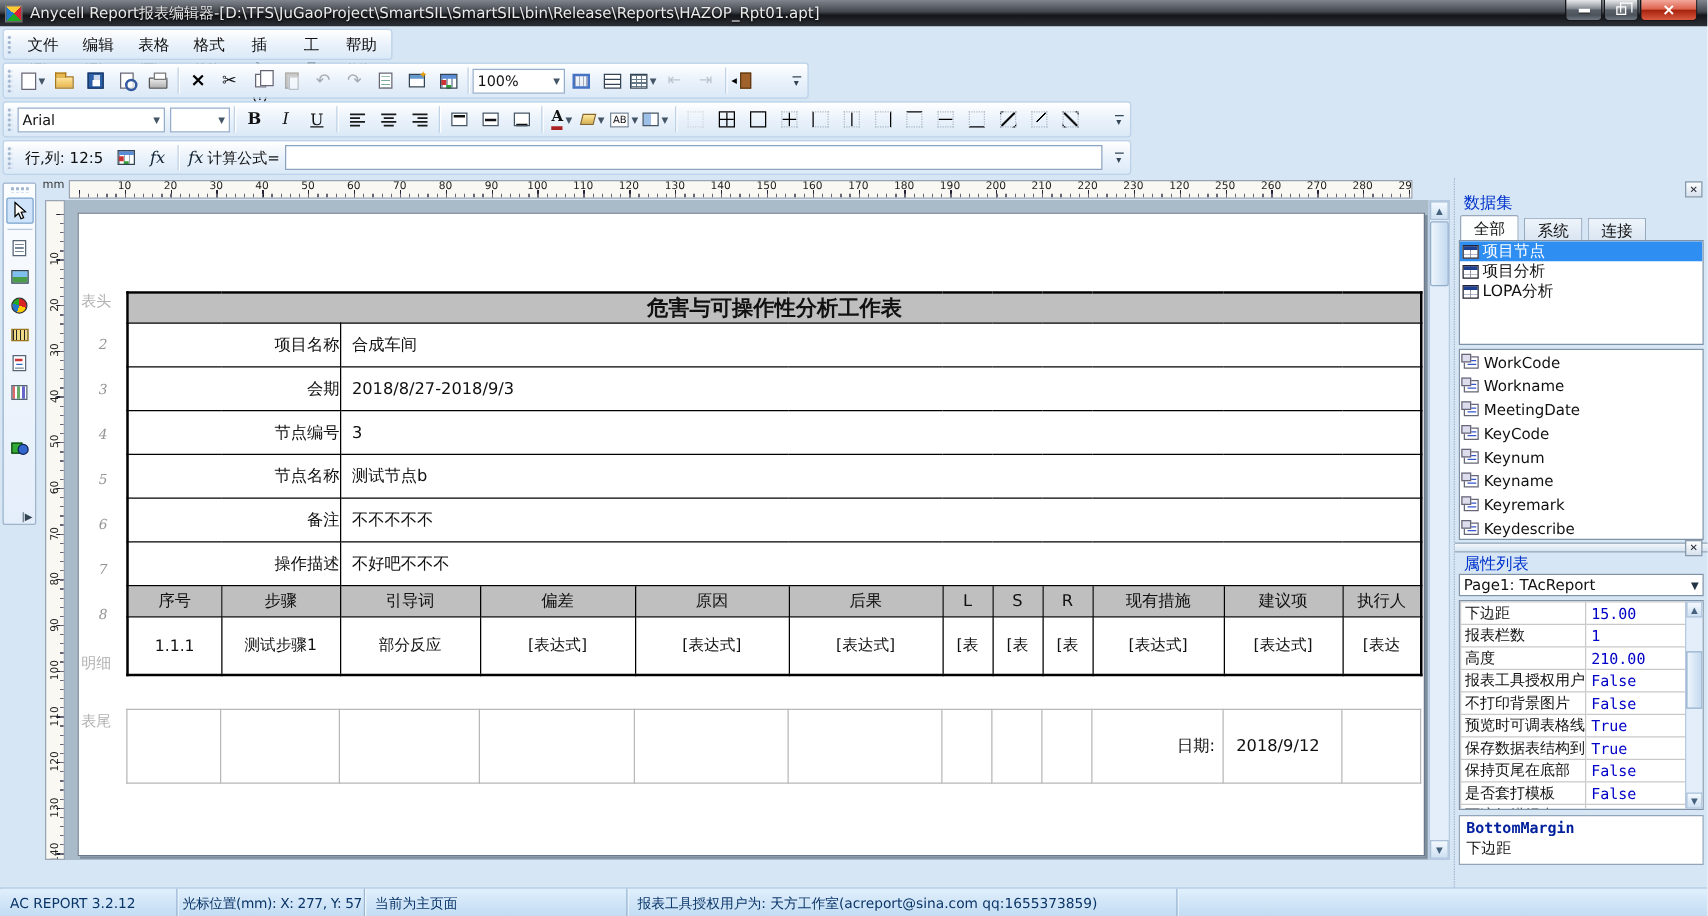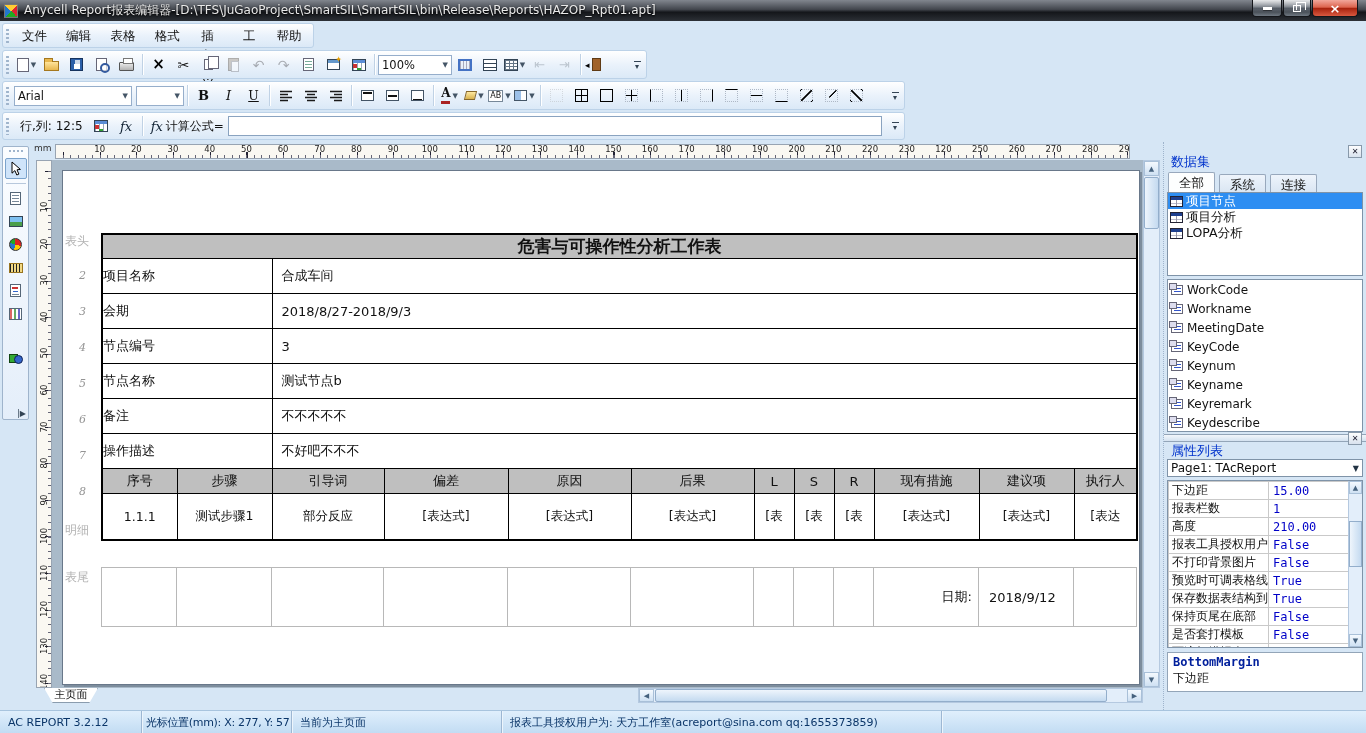--- a/index.html
+++ b/index.html
@@ -131,21 +131,21 @@
 #page{position:absolute;left:10px;top:10px;width:1078px;height:515px;background:#fff;border:1px solid #69788a;
  box-shadow:2px 2px 0 #7d8d9d;}
 .bandlabel{position:absolute;left:2px;color:#b2b2b2;font-size:12px;white-space:nowrap;}
 .rownum{position:absolute;left:16px;color:#949494;font-size:11px;font-style:italic;font-family:"DejaVu Serif",serif;}
 
 table.rtab{position:absolute;border-collapse:collapse;table-layout:fixed;background:#fff;}
 table.main{left:38px;top:62px;border:2px solid #000;}
 table.main td{border:1px solid #000;overflow:hidden;white-space:nowrap;}
 .titlerow td{height:17px;background:#bfbfbf;text-align:center;font-weight:bold;font-size:17px;}
 .inforow td{height:35px;font-size:13px;}
-.inforow .lbl{text-align:left;}
+.inforow .lbl{text-align:right;}
 .inforow .val{padding-left:9px;}
 tr.hdrrow td{height:25px;background:#bfbfbf;text-align:center;font-size:13px;}
 tr.datarow td{height:46px;text-align:center;font-size:12.5px;}
 table.tfoot{left:38px;top:396px;}
 table.tfoot td{border:1px solid #b8b8b8;height:59px;font-size:13px;overflow:hidden;white-space:nowrap;}
 table.tfoot td.dl{text-align:right;padding-right:6px;}
 table.tfoot td.dv{text-align:left;padding-left:10px;}
 
 
 .sbtn{display:flex;align-items:center;justify-content:center;background:linear-gradient(#f4f9fe,#cfe1f3);border:1px solid #a9c0d8;color:#46627e;font-size:7px;}
@@ -676,28 +676,20 @@
 
       </div>
     </div>
 
     <div id="vscroll">
       <div class="sbtn">▲</div>
       <div id="vthumb"></div>
       <div class="sbtn down">▼</div>
     </div>
 
-    <div id="bottomrow">
-      <div id="pagetab">主页面</div>
-      <div id="hscroll">
-        <div class="sbtn" style="left:0;">◀</div>
-        <div id="hthumb"></div>
-        <div class="sbtn right">▶</div>
-      </div>
-    </div>
   </div>
 
   <div id="rightpanel">
     <div class="rp-close" style="top:3px;">✕</div>
     <span class="bluecap" style="position:absolute;left:7px;top:11px;">数据集</span>
 
     <div id="rp-tabs">
       <span class="rtab2 active">全部</span>
       <span class="rtab2">系统</span>
       <span class="rtab2">连接</span>

